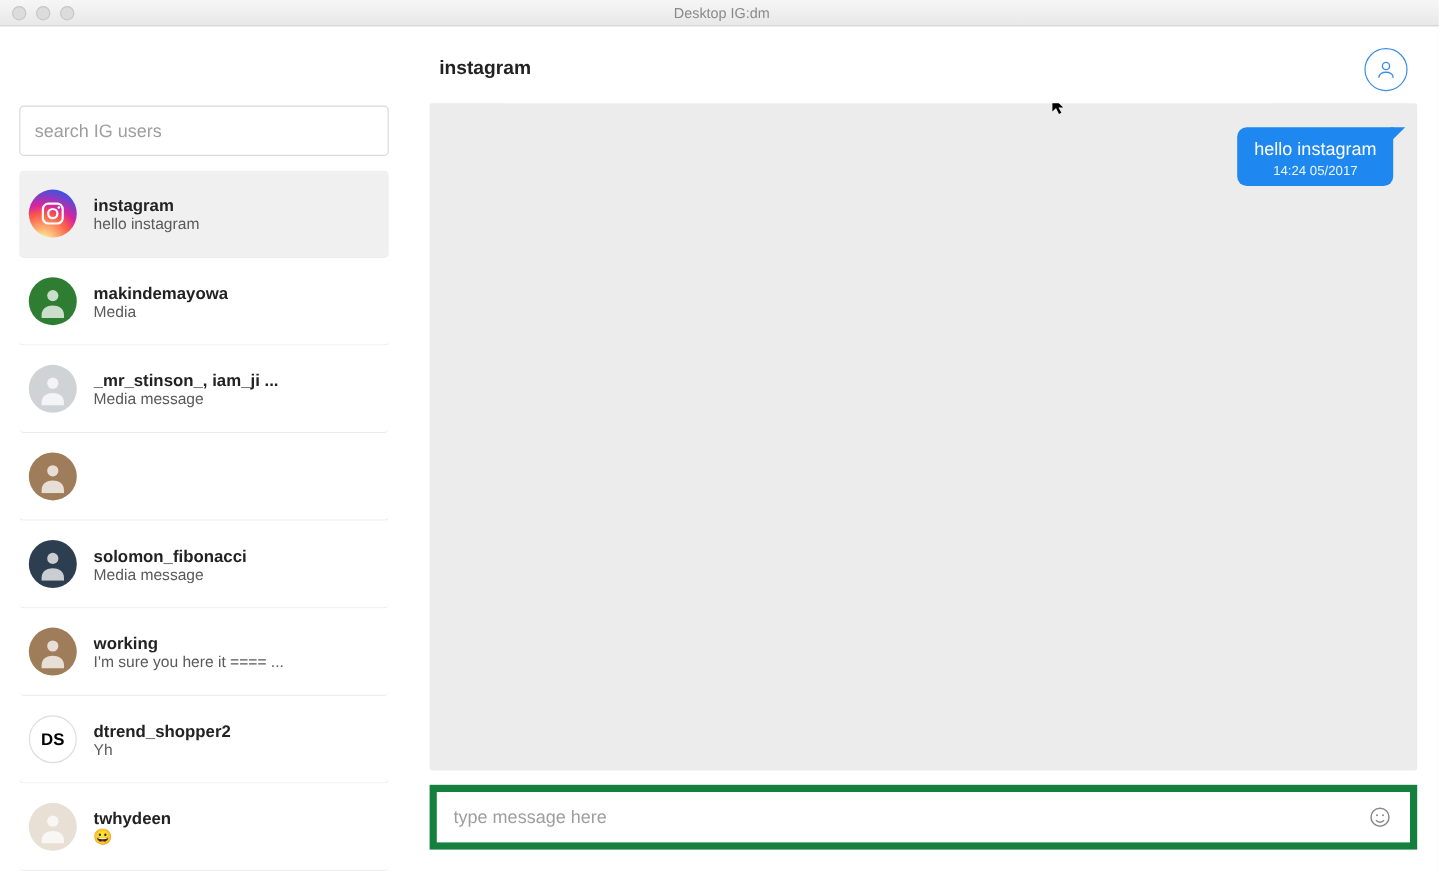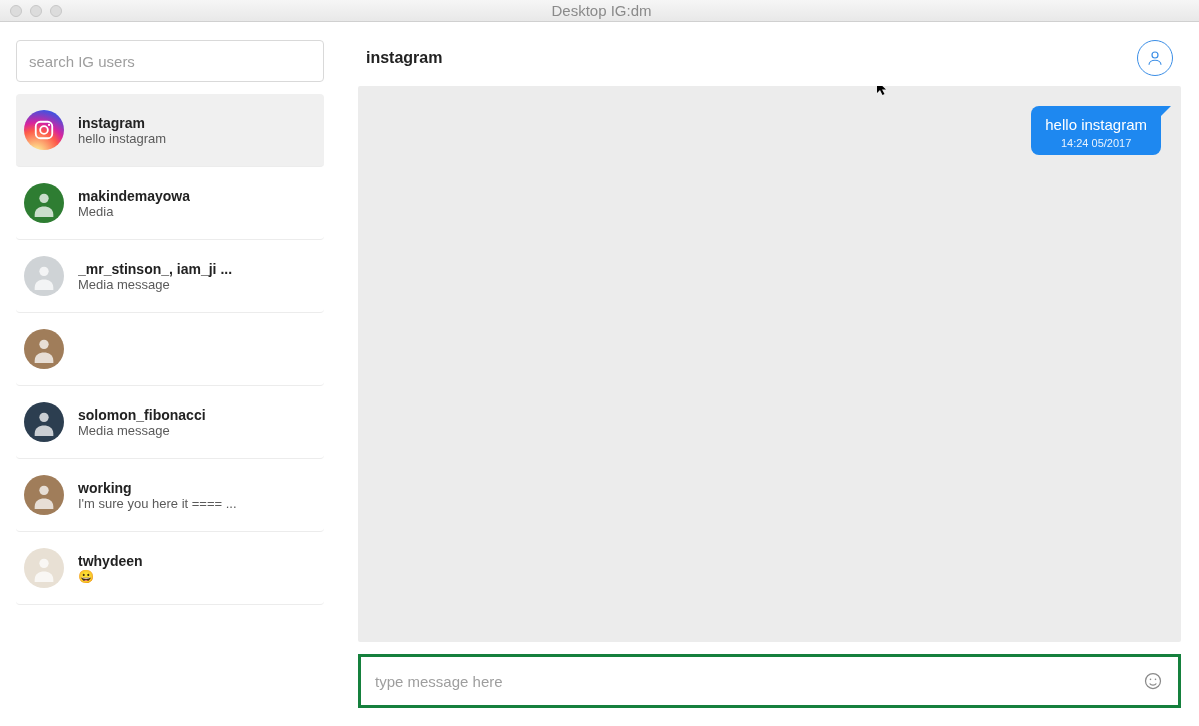--- a/index.html
+++ b/index.html
@@ -3,27 +3,27 @@
 <meta charset="utf-8">
 <style>
   * { box-sizing: border-box; margin: 0; padding: 0; }
   html, body { height: 100%; width: 100%; font-family: -apple-system, BlinkMacSystemFont, "Segoe UI", Helvetica, Arial, sans-serif; }
   body { display: flex; flex-direction: column; background: #fff; overflow: hidden; }
 
   
   .titlebar { height: 22px; background: linear-gradient(#f6f6f6, #e8e8e8); border-bottom: 1px solid #d0d0d0; display: flex; align-items: center; position: relative; }
   .traffic { display: flex; gap: 8px; padding-left: 10px; }
   .traffic .dot { width: 12px; height: 12px; border-radius: 50%; background: #dcdcdc; border: 1px solid #c7c7c7; }
-  .titlebar .title { position: absolute; left: 4px; right: 0; text-align: center; font-size: 15px; color: #8a8a8a; pointer-events: none; }
+  .titlebar .title { position: absolute; left: 4px; right: 0; text-align: center; font-size: 12px; color: #8a8a8a; pointer-events: none; }
 
   .app { flex: 1; display: flex; min-height: 0; }
 
   
   .sidebar { width: 340px; display: flex; flex-direction: column; padding-top: 14px; }
-  .search-wrap { padding: 4px 16px 12px 16px; }
+  .search-wrap { padding: 4px 16px 12px 16px; margin-top: 48px; }
   .search { width: 100%; height: 42px; border: 1px solid #d9d9d9; border-radius: 4px; padding: 0 12px; font-size: 15px; color: #333; outline: none; }
   .search::placeholder { color: #9e9e9e; }
 
   .threads { flex: 1; overflow-y: auto; padding: 0 16px; }
   .thread { display: flex; align-items: center; gap: 14px; padding: 16px 8px; border-bottom: 1px solid #ececec; cursor: pointer; border-radius: 4px; }
   .thread.selected { background: #f0f0f0; }
   .avatar { width: 40px; height: 40px; border-radius: 50%; flex-shrink: 0; background: #ddd; display: flex; align-items: center; justify-content: center; overflow: hidden; }
   .thread .info { min-width: 0; }
   .thread .name { font-size: 14px; font-weight: 600; color: #222; white-space: nowrap; overflow: hidden; text-overflow: ellipsis; }
   .thread .preview { font-size: 13px; color: #5a5a5a; white-space: nowrap; overflow: hidden; text-overflow: ellipsis; display: flex; align-items: center; gap: 4px; }
@@ -41,21 +41,21 @@
   .bubble.out { background: #1e88f0; color: #fff; border-top-right-radius: 0; }
   .bubble.out::after {
     content: ""; position: absolute; top: 0; right: -10px; width: 0; height: 0;
     border-top: 0 solid transparent; border-left: 12px solid #1e88f0; border-bottom: 12px solid transparent;
   }
   .bubble .text { font-size: 15px; }
   .bubble .ts { font-size: 11px; text-align: center; margin-top: 4px; opacity: 0.9; }
 
   .cursor { position: absolute; width: 16px; height: 16px; }
 
-  .composer { margin-top: 12px; border: 3px solid #15803d; height: 54px; display: flex; align-items: center; padding: 0 14px; gap: 10px; }
+  .composer { margin-top: 12px; border: 6px solid #15803d; height: 54px; display: flex; align-items: center; padding: 0 14px; gap: 10px; }
   .composer input { flex: 1; border: none; outline: none; font-size: 15px; color: #333; }
   .composer input::placeholder { color: #9e9e9e; }
   .emoji-btn { width: 22px; height: 22px; display: flex; align-items: center; justify-content: center; cursor: pointer; }
 
   
   .av-ig { background: radial-gradient(circle at 30% 110%, #fdf497 0%, #fdf497 5%, #fd5949 45%, #d6249f 60%, #285AEB 90%); display:flex; align-items:center; justify-content:center; }
   .av-ig svg { display:block; }
   .av-green { background: #2e7d32; }
   .av-plain { background: #cfd3d6; }
   .av-tan { background: #a07d5a; }
@@ -146,20 +146,27 @@
               <circle cx="12" cy="8" r="4"></circle>
               <path d="M4 22c0-5 4-7 8-7s8 2 8 7v2H4z"></path>
             </svg>
           </div>
           <div class="info">
             <div class="name">working</div>
             <div class="preview">I'm sure you here it ==== ...</div>
           </div>
         </div>
         <div class="thread">
+          <div class="avatar av-bw">DS</div>
+          <div class="info">
+            <div class="name">dtrend_shopper2</div>
+            <div class="preview">Yh</div>
+          </div>
+        </div>
+        <div class="thread">
           <div class="avatar av-beige">
             <svg class="person-svg" viewBox="0 0 24 24" fill="rgba(255,255,255,0.75)">
               <circle cx="12" cy="8" r="4"></circle>
               <path d="M4 22c0-5 4-7 8-7s8 2 8 7v2H4z"></path>
             </svg>
           </div>
           <div class="info">
             <div class="name">twhydeen</div>
             <div class="preview">😀</div>
           </div>

